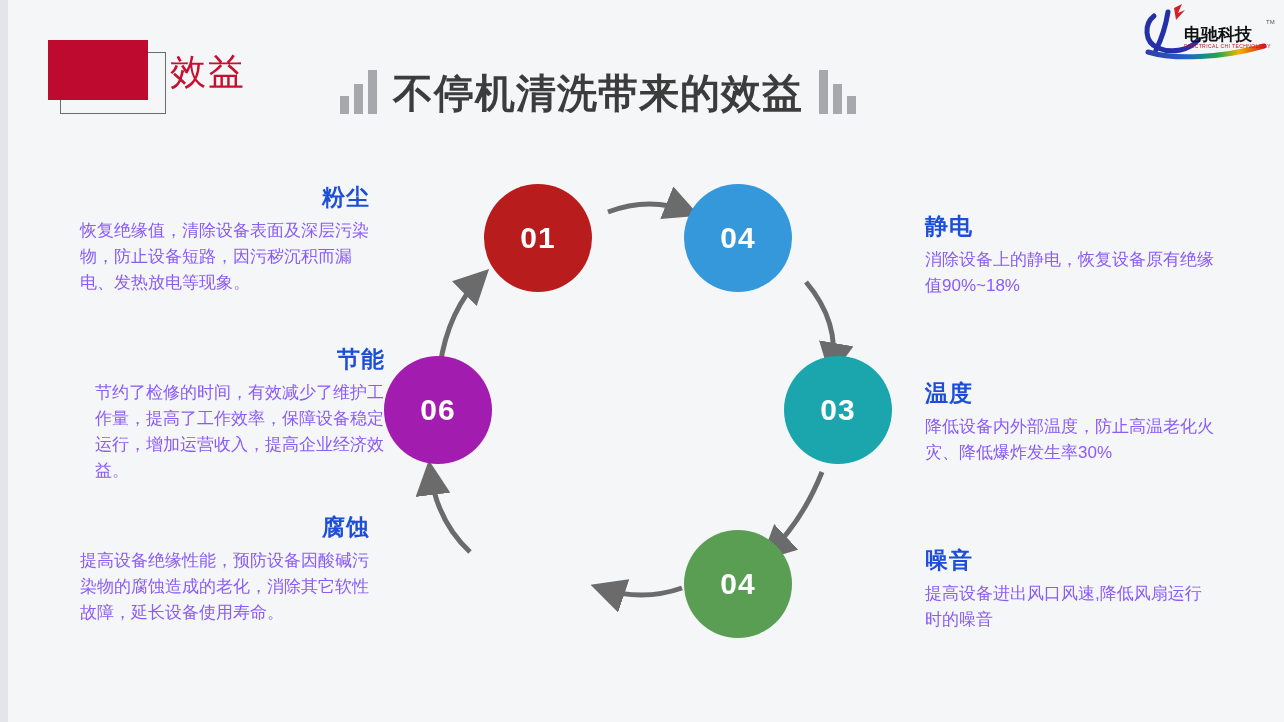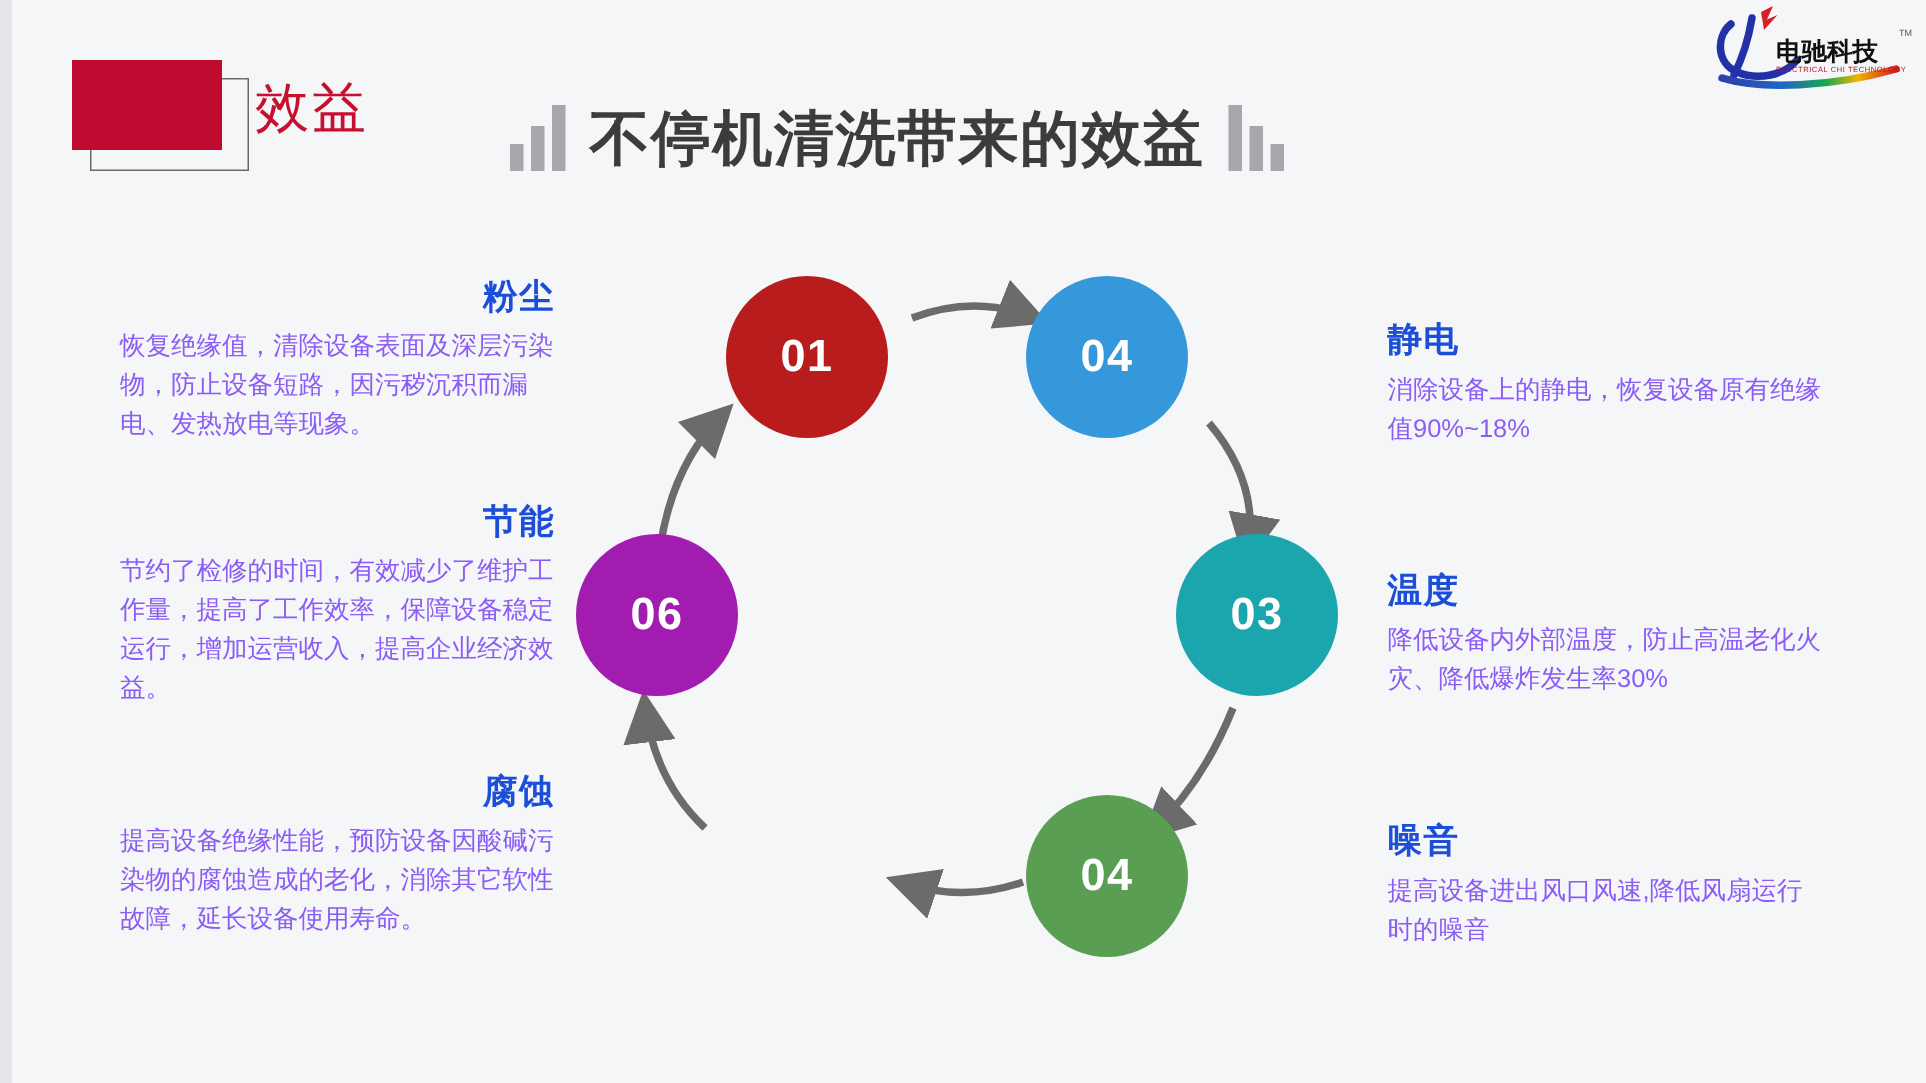--- a/index.html
+++ b/index.html
@@ -128,21 +128,21 @@
   .block.left .heading { text-align: right; }
   .block .body {
     font-size: 17px;
     line-height: 26px;
     color: #8b5cf6;
     margin: 0;
   }
   .block.left .body { text-align: left; }
 
   .b1 { top: 182px; }
-  .b2 { top: 332px; }
+  .b2 { top: 344px; margin-left: 15px; }
   .b3 { top: 512px; }
   .b4 { top: 183px; }
   .b5 { top: 350px; }
   .b6 { top: 517px; }
 </style>
 </head>
 <body>
 
 <div class="slide">
 

